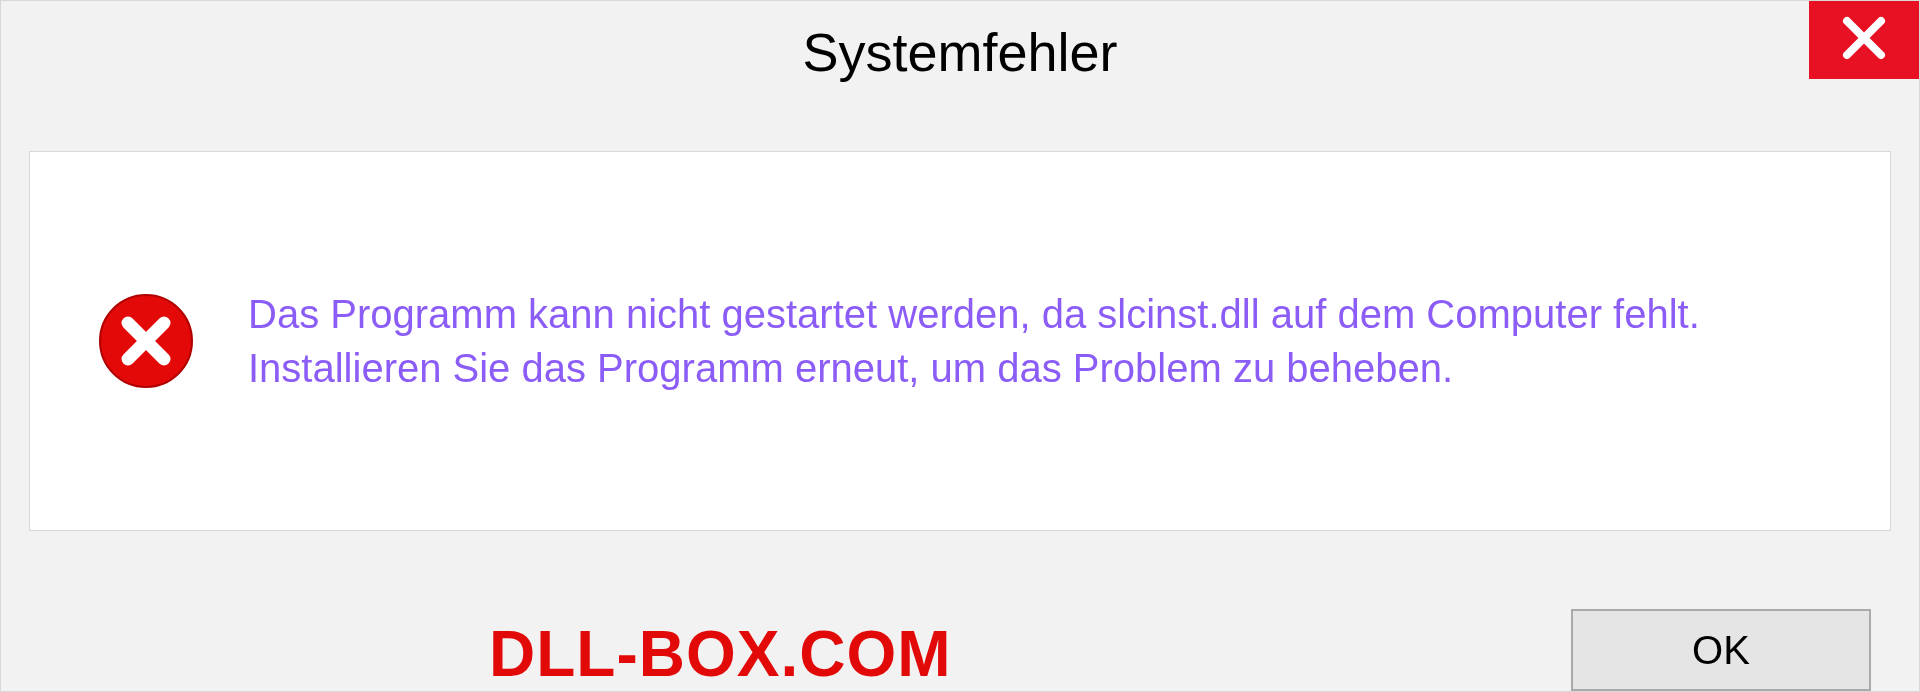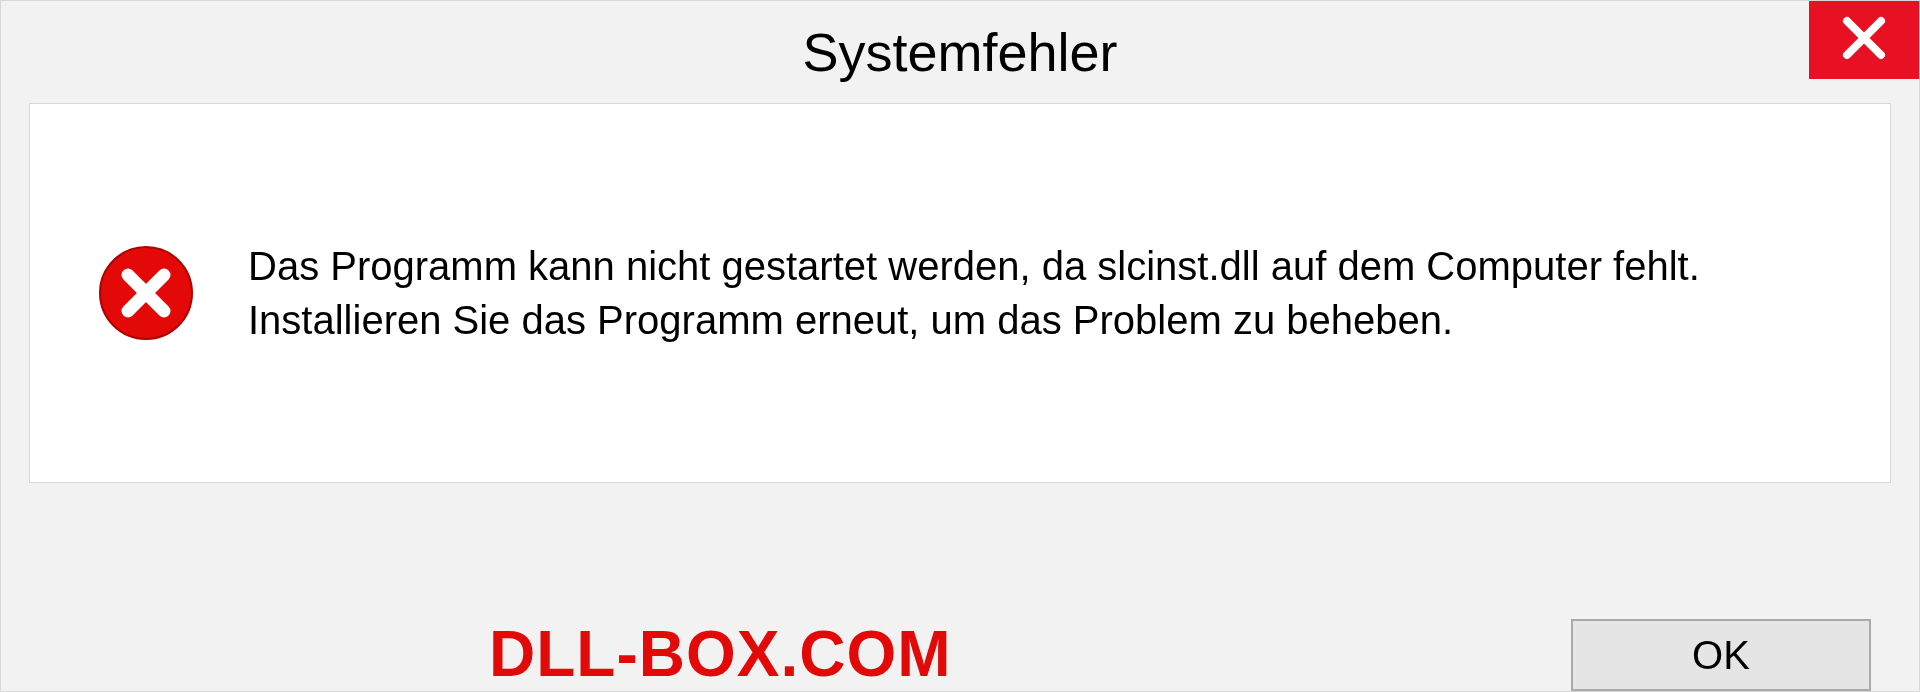--- a/index.html
+++ b/index.html
@@ -15,20 +15,21 @@
       position: relative;
       overflow: hidden;
     }
     .dialog {
       width: 100%;
       height: 100%;
       background: #f2f2f2;
       border: 1px solid #d8d8d8;
       display: flex;
       flex-direction: column;
+      gap: 48px;
     }
     .titlebar {
       height: 102px;
       display: flex;
       align-items: center;
       justify-content: center;
       position: relative;
     }
     .title-text {
       font-size: 54px;
@@ -63,42 +64,42 @@
     }
     .error-icon {
       flex: 0 0 auto;
       width: 96px;
       height: 96px;
       margin-right: 54px;
     }
     .message-text {
       font-size: 40px;
       line-height: 1.35;
-      color: #000000;
+      color: #8b5cf6;
       font-weight: 400;
       max-width: 1520px;
     }
     .footer {
       display: flex;
       align-items: flex-end;
       justify-content: space-between;
       padding: 0 48px 0 48px;
       flex: 1;
     }
     .watermark {
       font-size: 64px;
       font-weight: 900;
       color: #e20909;
       letter-spacing: 1px;
       font-family: Arial, Helvetica, sans-serif;
       margin-left: 440px;
     }
     .ok-btn {
       width: 300px;
-      height: 72px;
+      height: 82px;
       background: #e5e5e5;
       border: 2px solid #aaa;
       font-size: 40px;
       color: #000;
       cursor: pointer;
       display: flex;
       align-items: center;
       justify-content: center;
       font-family: Arial, Helvetica, sans-serif;
     }

